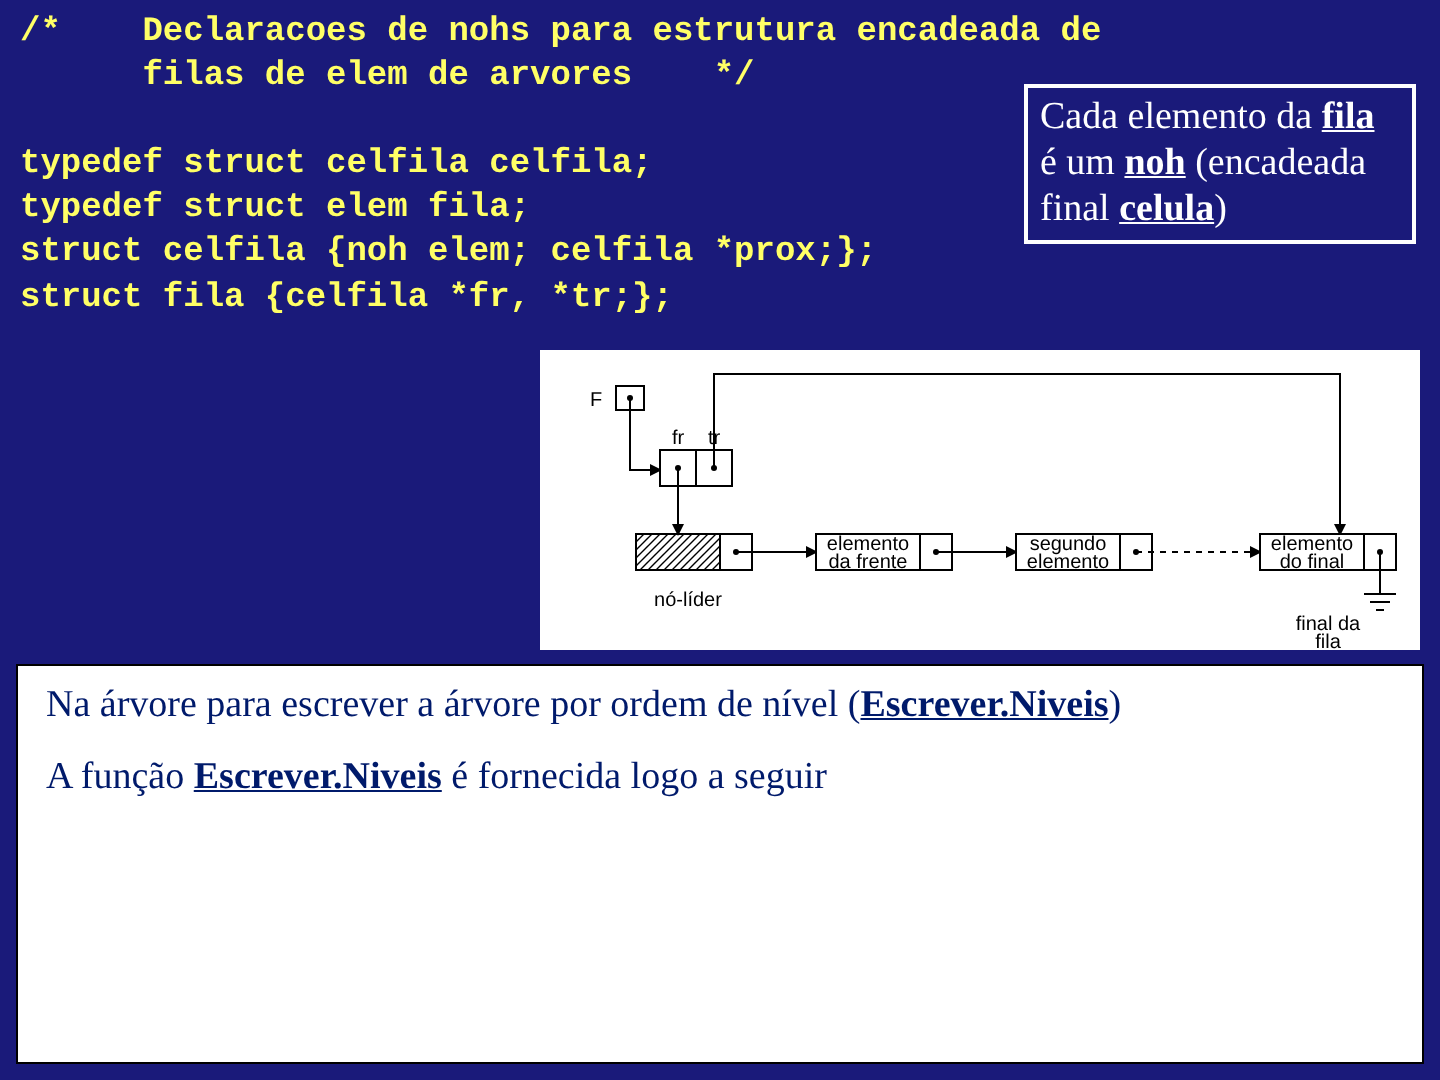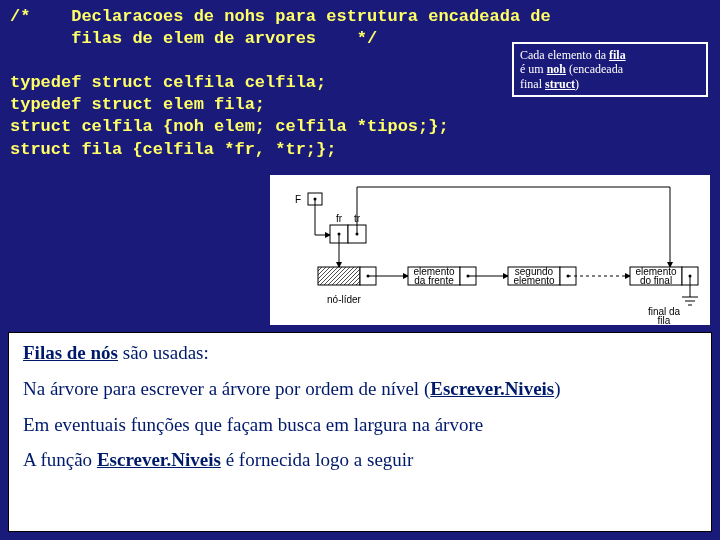--- a/index.html
+++ b/index.html
@@ -22,21 +22,21 @@
     line-height: 1.3;
     white-space: pre;
   }
   .callout-box {
     position: absolute;
     right: 12px;
     top: 42px;
     width: 180px;
     border: 2px solid #fff;
     background: #1a1a7a;
-    font-size: 12px;
+    font-size: 19px;
     color: #fff;
     padding: 4px 6px;
     line-height: 1.2;
   }
   .callout-box .u { text-decoration: underline; }
   .diagram {
     position: absolute;
     left: 270px;
     top: 175px;
     width: 440px;
@@ -71,27 +71,27 @@
   .dhatch { fill: url(#hatch); stroke: #000; }
 </style>
 </head>
 <body>
 
 <div class="code-block"><span>/*    Declaracoes de nohs para estrutura encadeada de</span>
 <span>      filas de elem de arvores    */</span>
 <span></span>
 <span>typedef struct celfila celfila;</span>
 <span>typedef struct elem fila;</span>
-<span>struct celfila {noh elem; celfila *tipos;};</span>
+<span>struct celfila {noh elem; celfila *prox;};</span>
 <span>struct fila {celfila *fr, *tr;};</span></div>
 
 <div class="callout-box">
   <span>Cada elemento da </span><span class="b u">fila</span><br>
   <span>é um </span><span class="b u">noh</span><span> (encadeada</span><br>
-  <span>final </span><span class="b u">struct</span><span>)</span>
+  <span>final </span><span class="b u">celula</span><span>)</span>
 </div>
 
 <div class="diagram">
 <svg viewBox="0 0 440 150">
   <defs>
     <pattern id="hatch" patternUnits="userSpaceOnUse" width="4" height="4">
       <path d="M-1,1 l2,-2 M0,4 l4,-4 M3,5 l2,-2" stroke="#000" stroke-width="0.7"></path>
     </pattern>
     <marker id="arrow" markerWidth="6" markerHeight="6" refX="5" refY="3" orient="auto">
       <path d="M0,0 L6,3 L0,6 z" fill="#000"></path>
@@ -147,25 +147,19 @@
   <path class="dline" d="M412,122 L428,122"></path>
   <path class="dline" d="M415,126 L425,126"></path>
   <path class="dline" d="M418,130 L422,130"></path>
 
   <text class="dtext dtext-c" x="394" y="140">final da</text>
   <text class="dtext dtext-c" x="394" y="149">fila</text>
 </svg>
 </div>
 
 <div class="whitebox">
-  <p>
-    <span class="b u navy">Filas de nós</span><span class="navy"> são usadas:</span>
-  </p>
   <p class="navy">
     <span>Na árvore para escrever a árvore por ordem de nível (</span><span class="b u">Escrever.Niveis</span><span>)</span>
-  </p>
-  <p class="navy">
-    <span>Em eventuais funções que façam busca em largura na árvore</span>
   </p>
   <p class="navy">
     <span>A função </span><span class="b u">Escrever.Niveis</span><span> é fornecida logo a seguir</span>
   </p>
 </div>
 
 </body></html>

